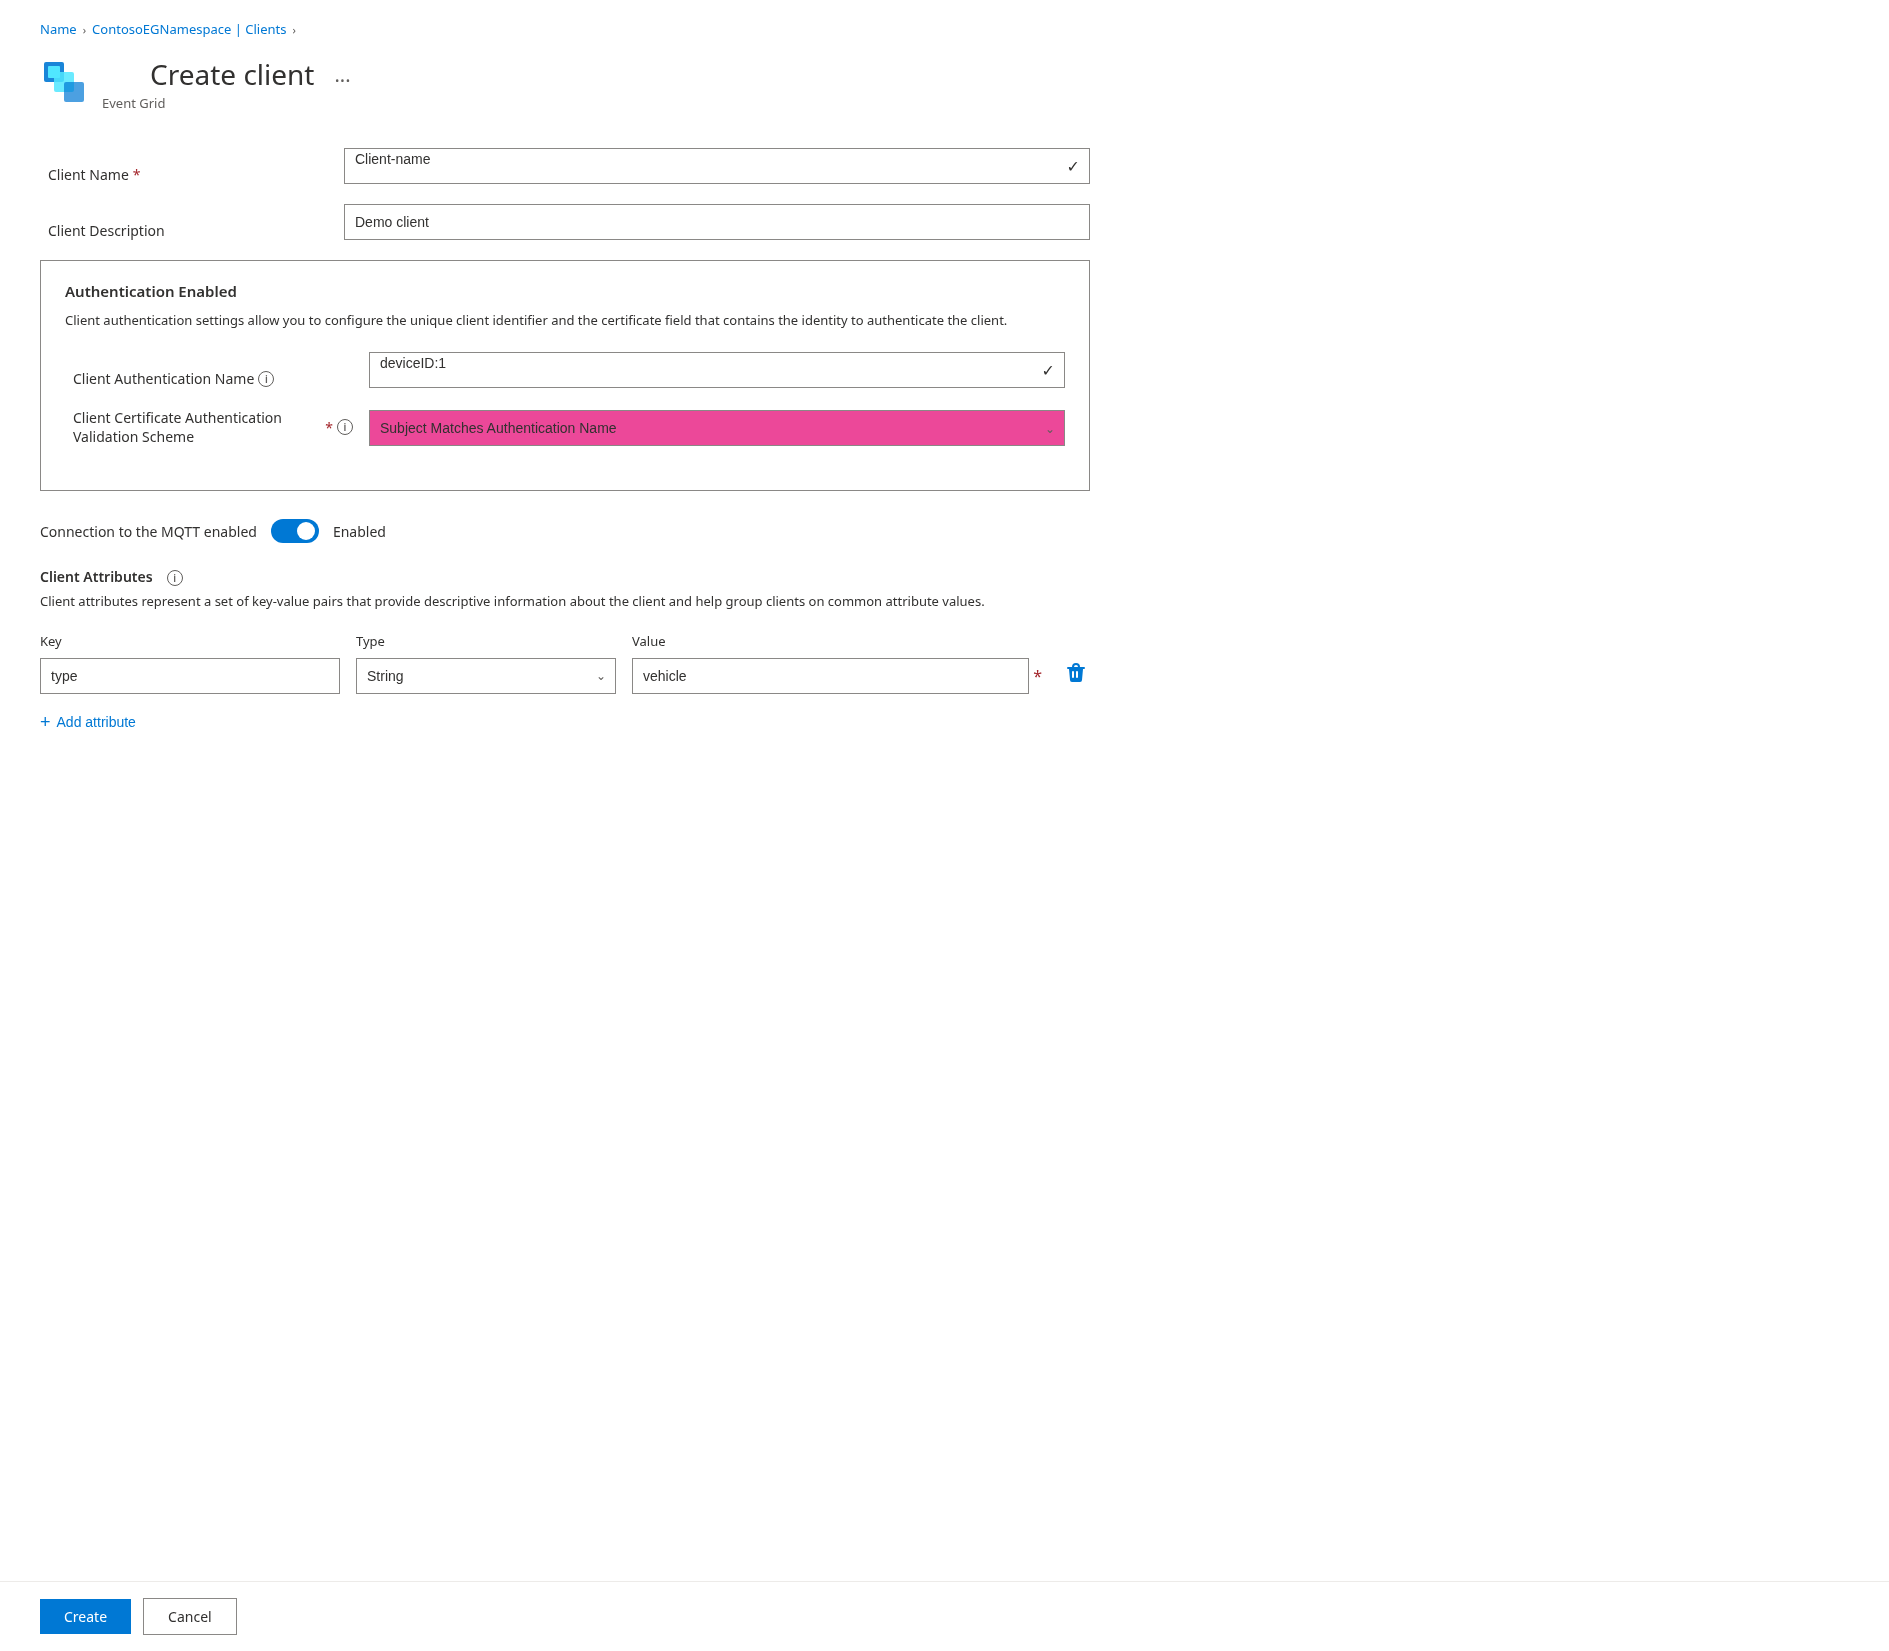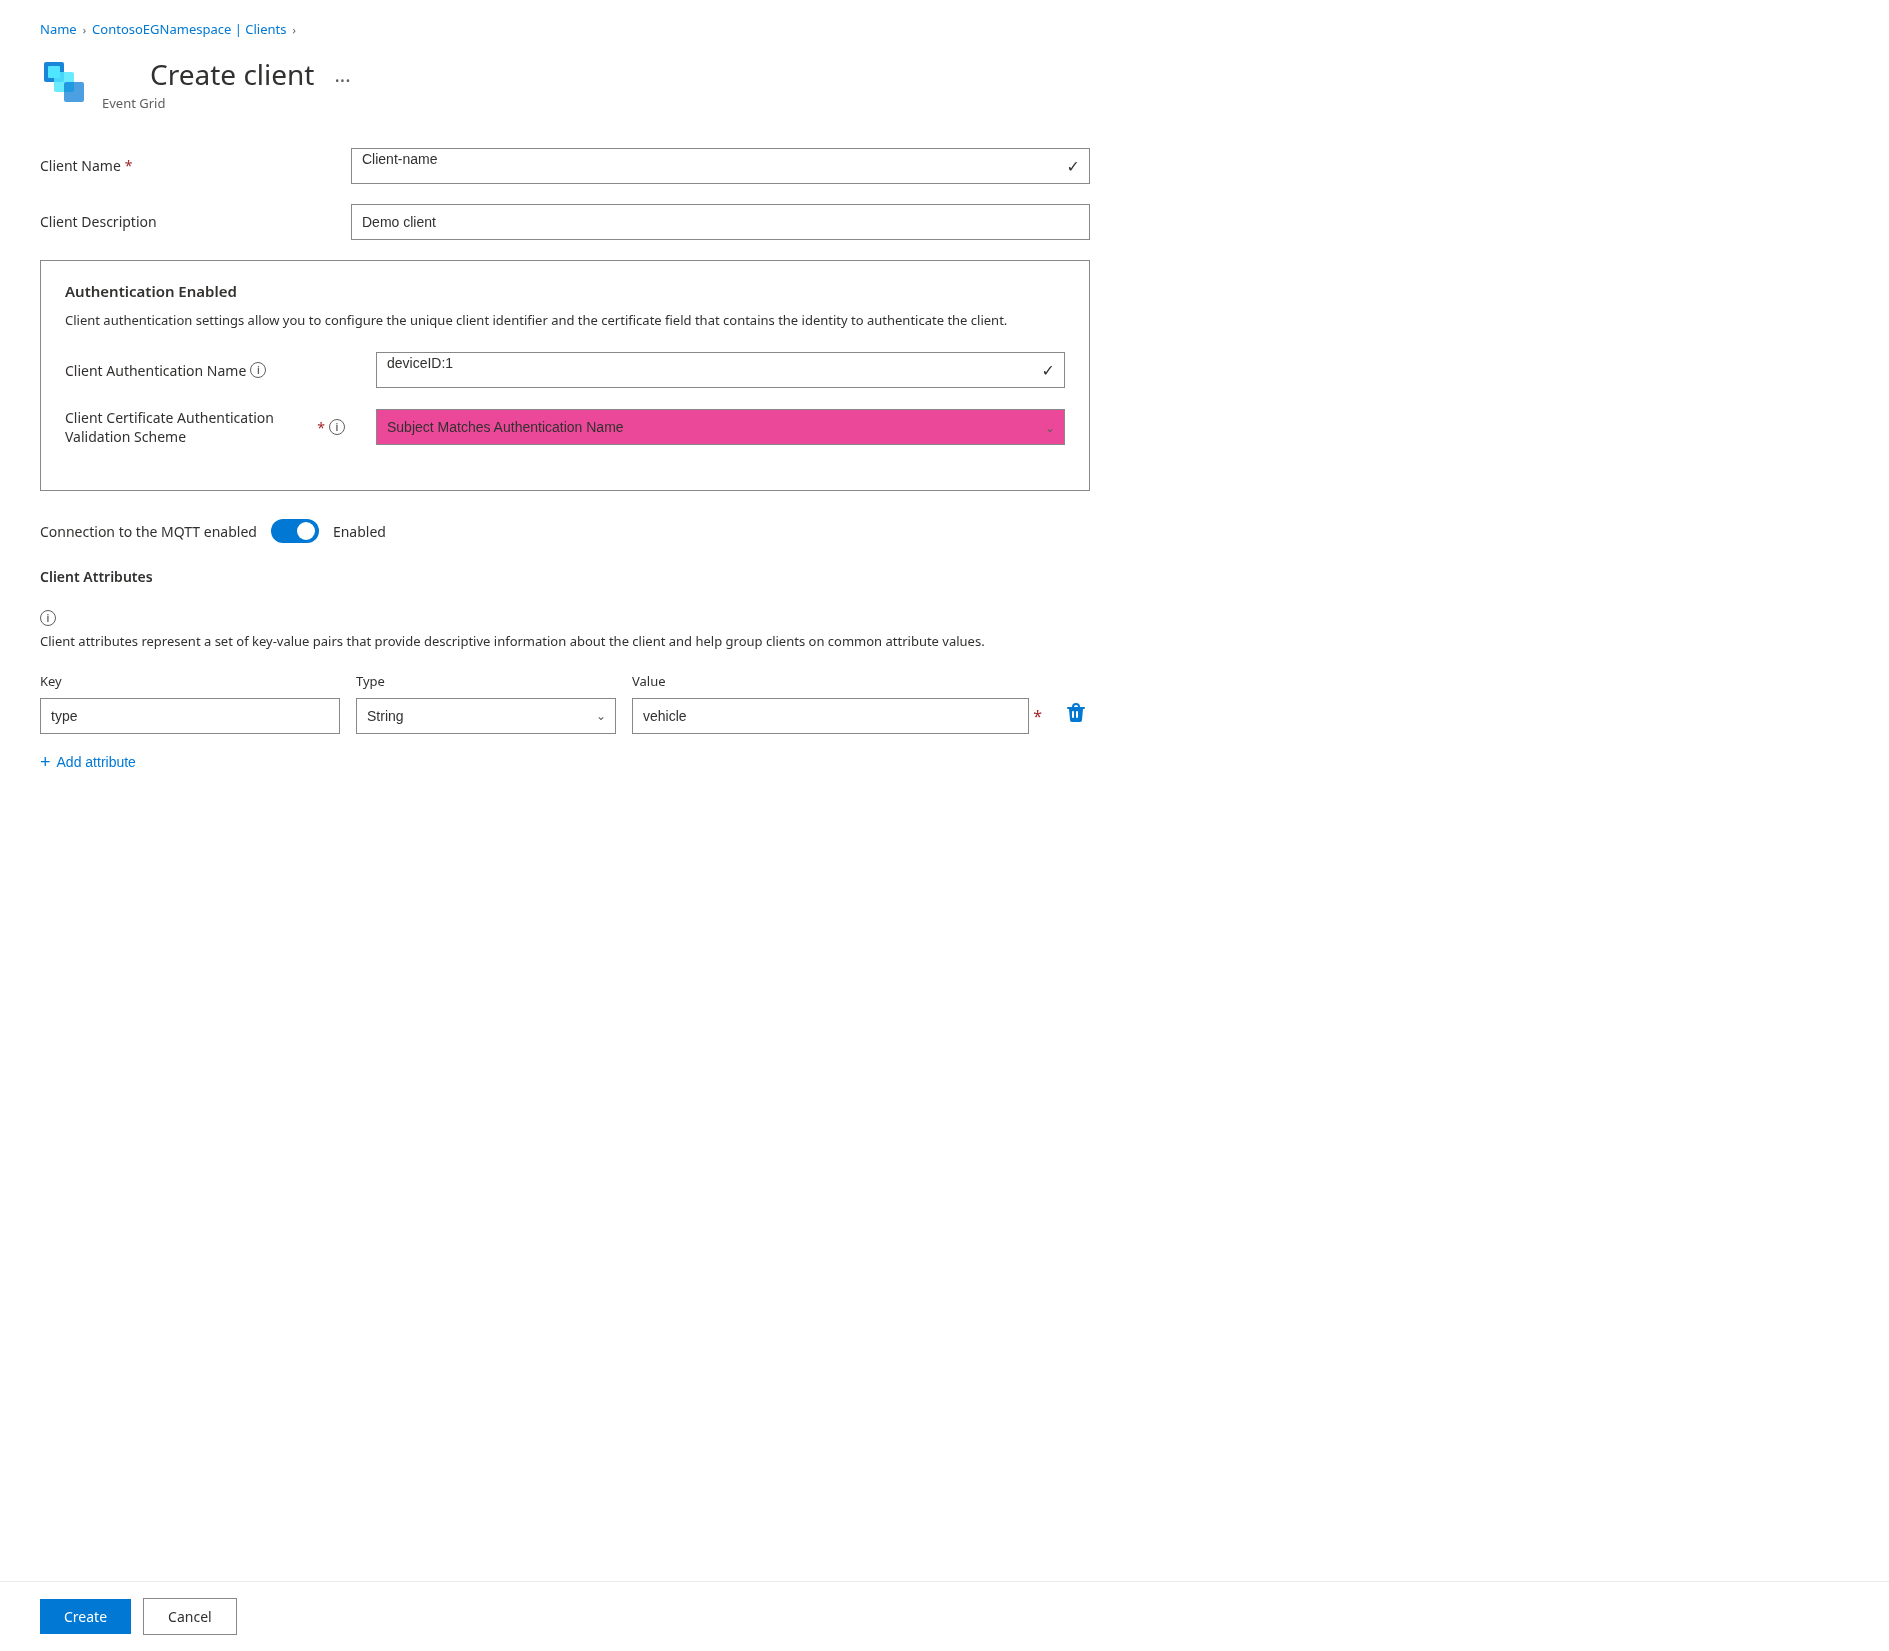--- a/index.html
+++ b/index.html
@@ -68,23 +68,24 @@
       align-self: center;
     }
 
     
     .form-section {
       max-width: 1050px;
     }
 
     .form-row {
       display: flex;
-      align-items: center;
+      align-items: flex-end;
       margin-bottom: 20px;
-      gap: 31px;
+      gap: 16px;
+      margin-left: 8px;
     }
     .form-label {
       width: 280px;
       flex-shrink: 0;
       font-size: 14px;
       color: #323130;
       display: flex;
       align-items: center;
       gap: 4px;
     }
@@ -227,24 +228,23 @@
       transition: left 0.2s;
     }
     .toggle-status {
       font-size: 14px;
       color: #323130;
     }
 
     
     .section-title-row {
       display: flex;
-      align-items: flex-start;
-      gap: 24px;
+      align-items: flex-end;
+      gap: 14px;
       margin-bottom: 6px;
-      flex-direction: column;
     }
     .section-title {
       font-size: 14px;
       font-weight: 600;
     }
     .section-desc {
       font-size: 13px;
       color: #323130;
       line-height: 1.5;
       margin-bottom: 20px;

